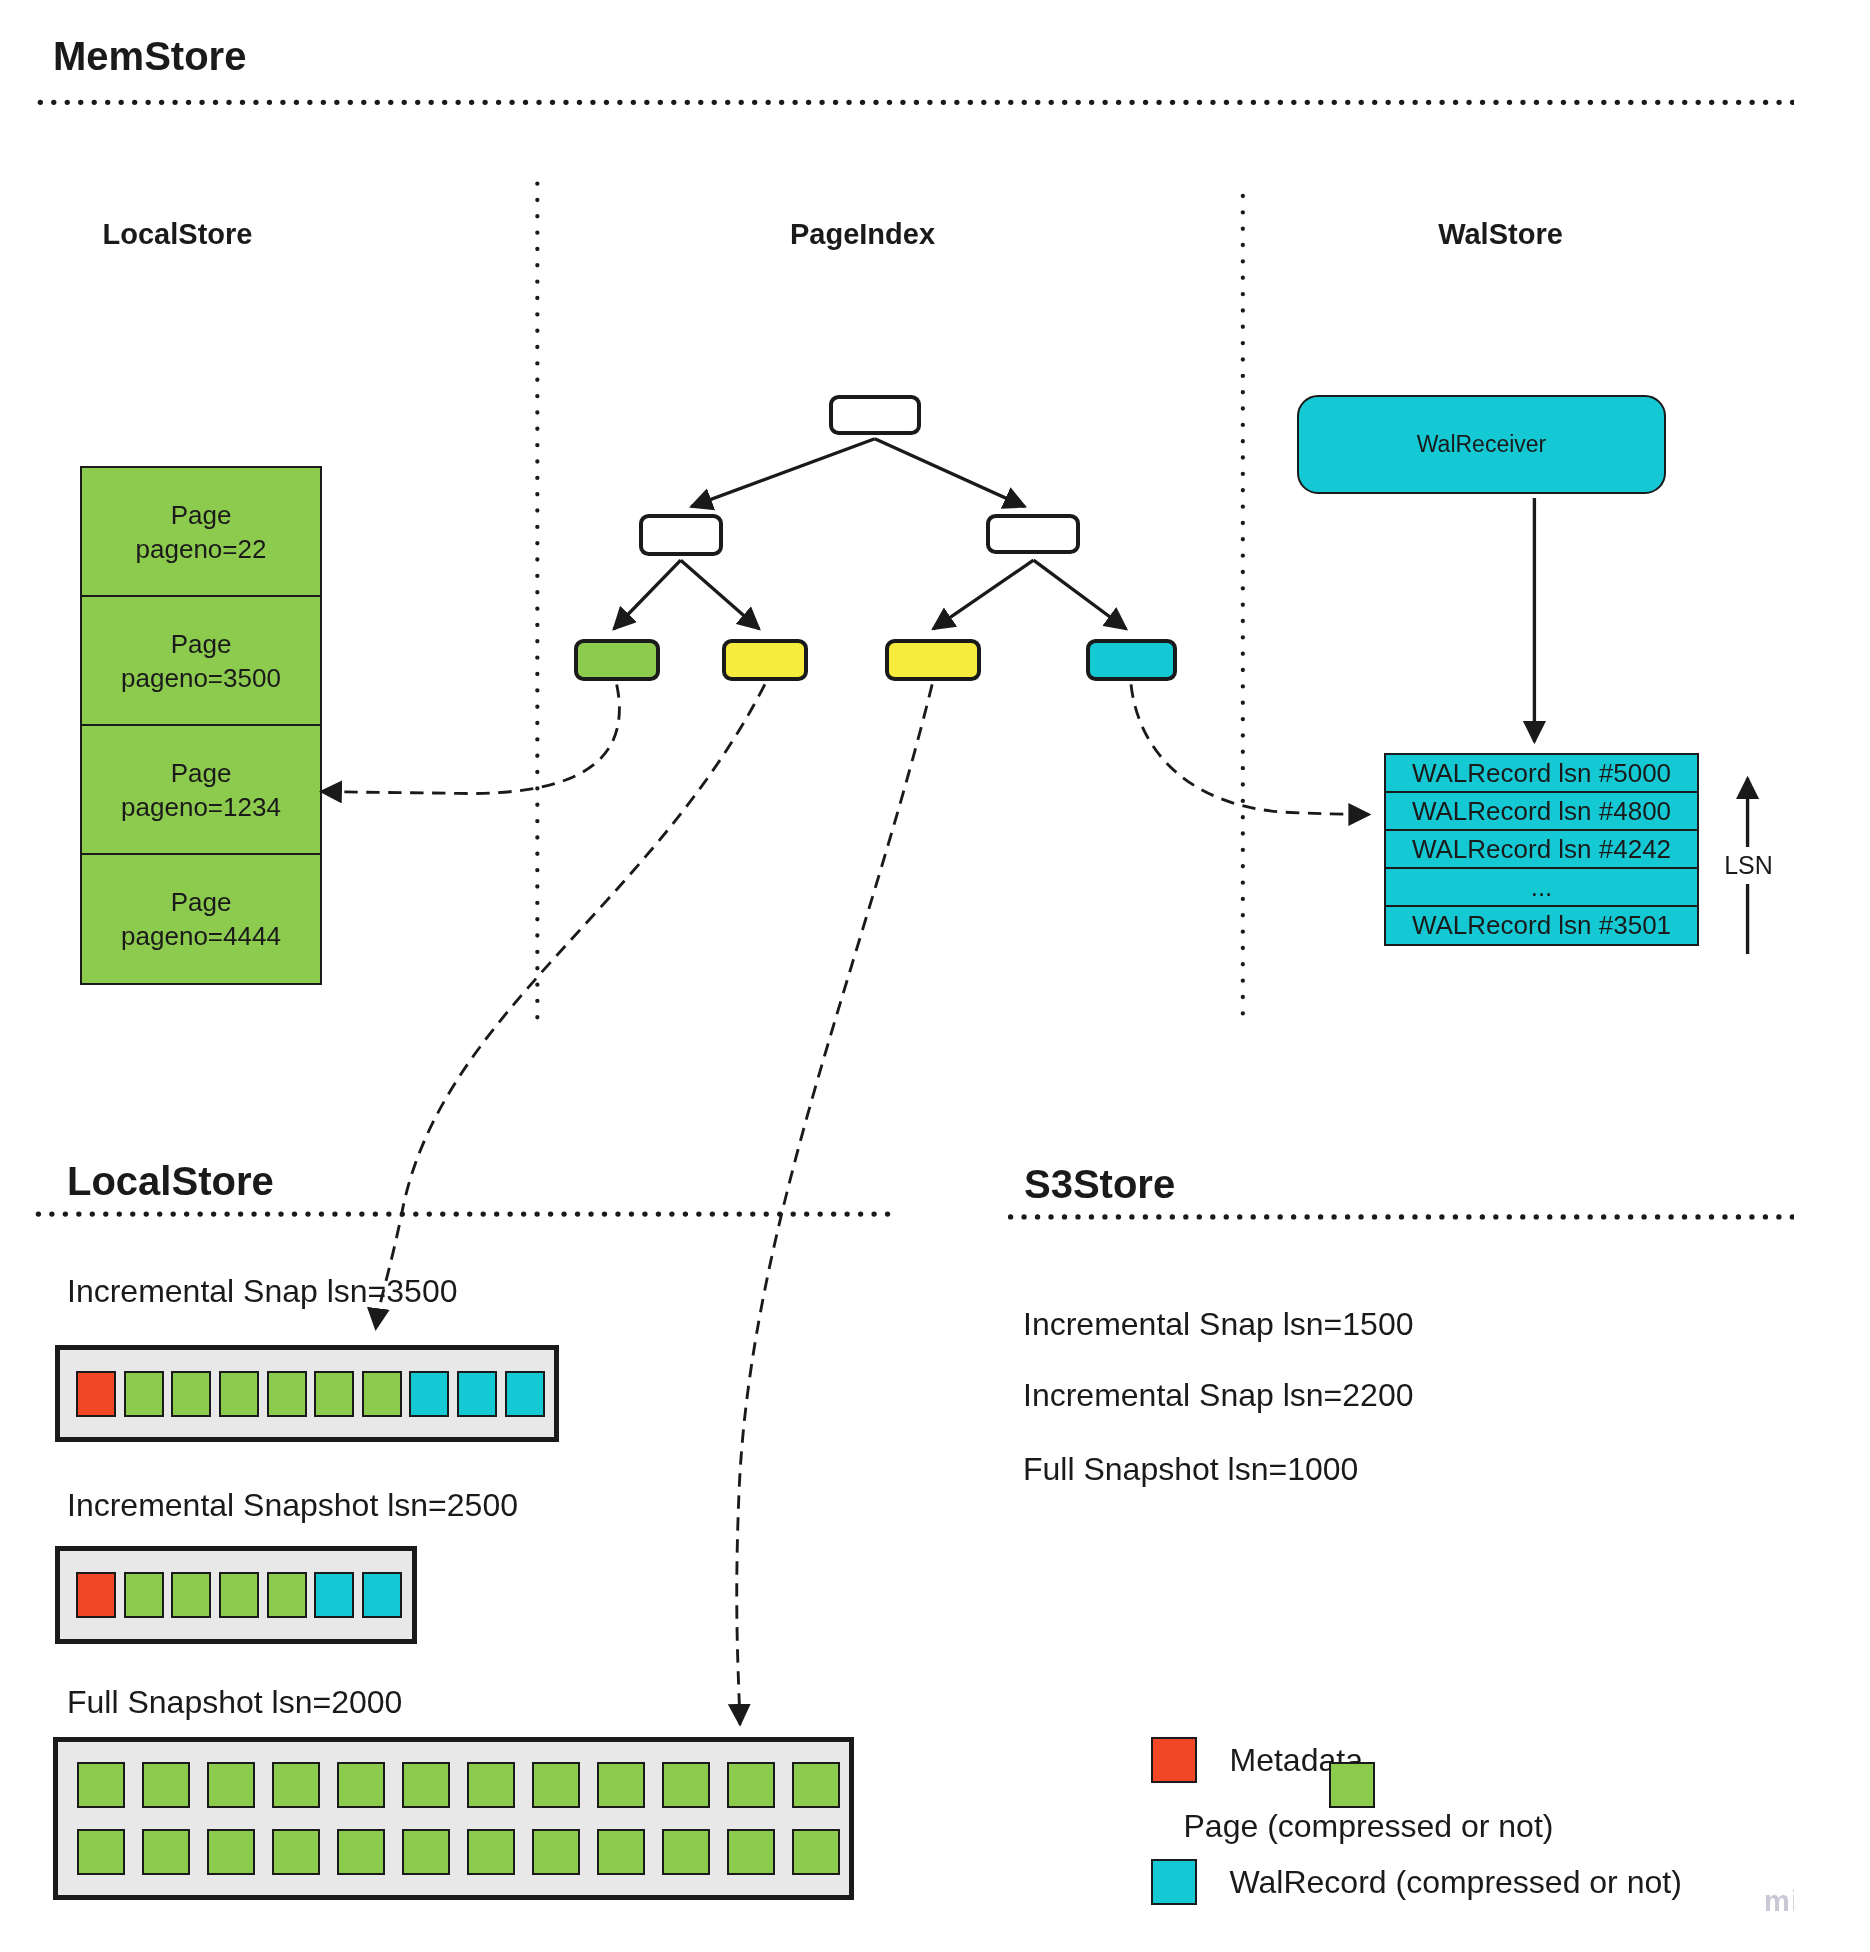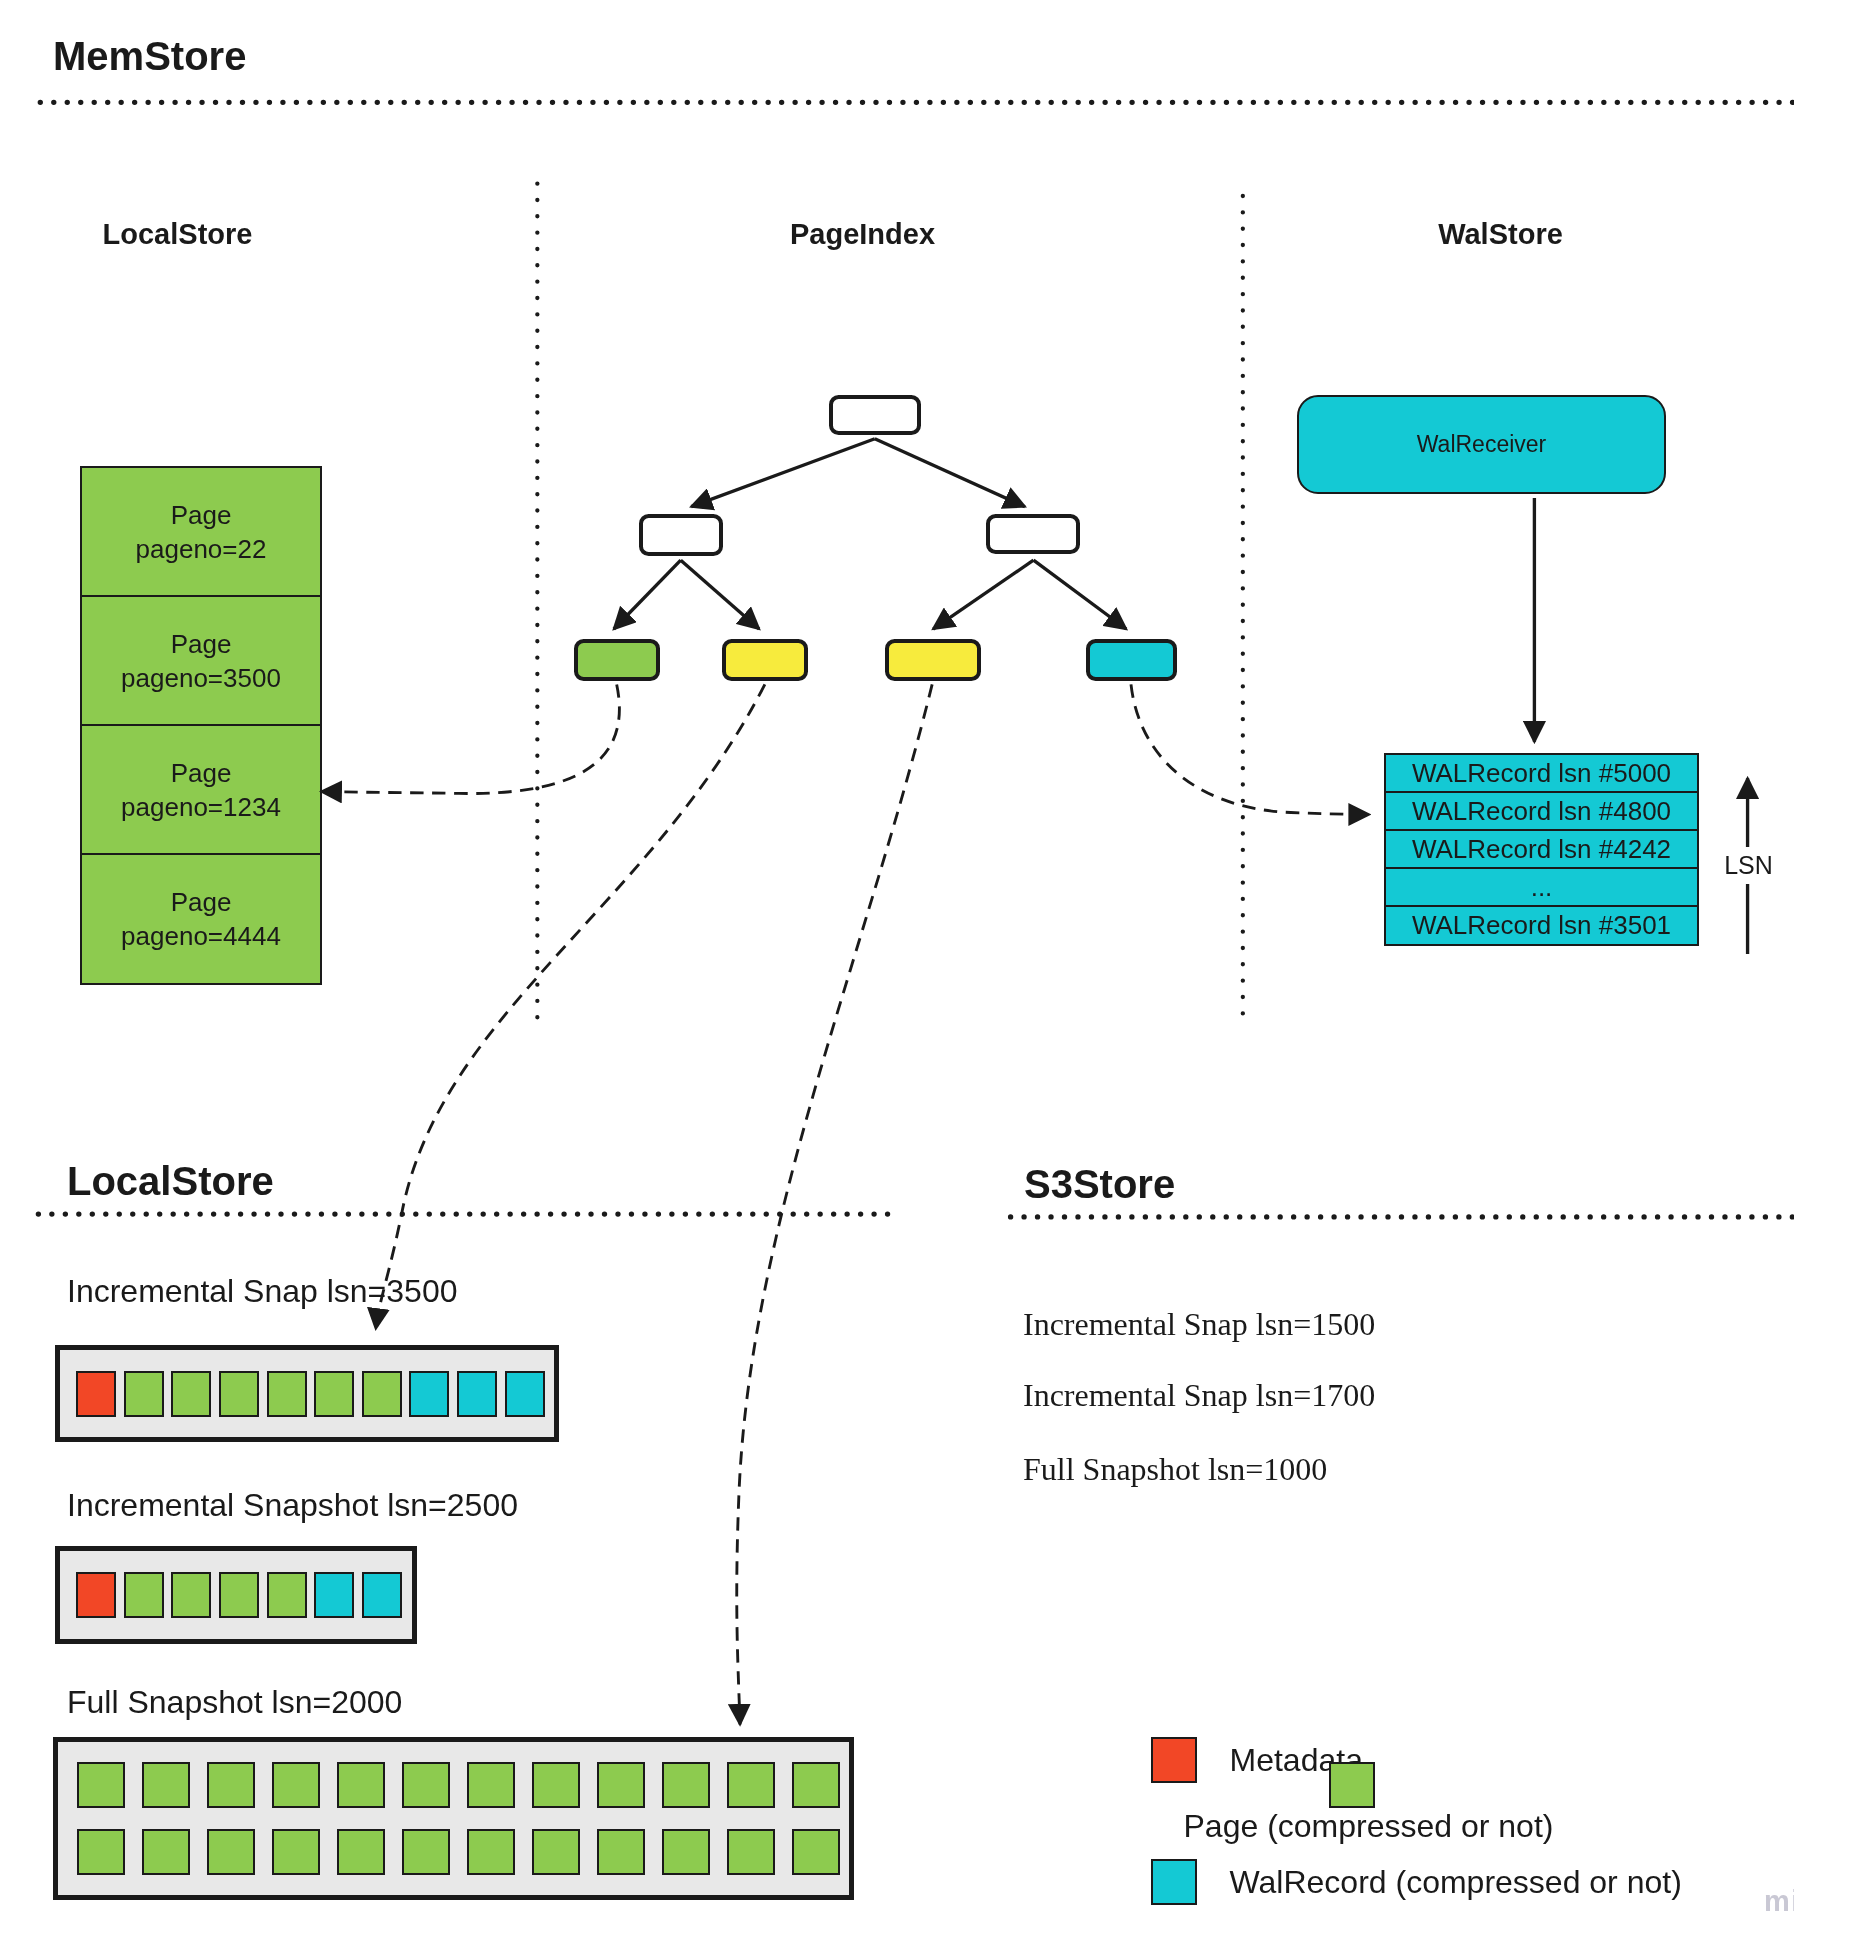--- a/index.html
+++ b/index.html
@@ -51,21 +51,21 @@
   .snapshot-bar{
     box-sizing:border-box;background:#e8e8e8;border:5.7px solid #1a1a1a;
     display:flex;align-items:center;gap:7.6px;padding-left:16.3px;z-index:2;
   }
   .sq{box-sizing:border-box;width:40px;height:46px;border:2.9px solid #1a1a1a;flex:0 0 auto;}
   #bar-2{flex-direction:column;align-items:flex-start;justify-content:center;gap:21px;padding-left:19px;}
   .sq-row{display:flex;gap:17px;}
   .sq-row .sq{width:48px;height:46px;}
 
   
-  .s3-item{font-size:32px;z-index:2;font-family:Liberation Serif, serif;}
+  .s3-item{font-size:32px;z-index:2;}
 
   
   .legend-row{position:absolute;left:1151px;display:flex;align-items:center;z-index:2;}
   .legend-swatch{box-sizing:border-box;width:46px;height:46px;border:2.9px solid #1a1a1a;flex:0 0 auto;}
   .legend-label{margin-left:32.5px;font-size:32px;white-space:nowrap;}
 
   #watermark{
     left:1764px;top:1885px;font-size:29px;font-weight:600;letter-spacing:1.4px;
     color:#c9c8d4;z-index:2;
   }
@@ -203,21 +203,21 @@
         <div class="sq" style="background: var(--c-page);"></div>
         <div class="sq" style="background: var(--c-page);"></div>
         <div class="sq" style="background: var(--c-page);"></div>
         <div class="sq" style="background: var(--c-page);"></div>
         <div class="sq" style="background: var(--c-page);"></div>
       </div>
     </div>
 
   <div class="abs section-title" style="left:1024px;top:1162px;">S3Store</div>
   <div class="abs s3-item" style="left:1023px;top:1306px;">Incremental Snap lsn=1500</div>
-  <div class="abs s3-item" style="left:1023px;top:1377px;">Incremental Snap lsn=1700</div>
+  <div class="abs s3-item" style="left:1023px;top:1377px;">Incremental Snap lsn=2200</div>
   <div class="abs s3-item" style="left:1023px;top:1451px;">Full Snapshot lsn=1000</div>
 
   <div id="legend">
       <div class="legend-row" style="top: 1737px;">
         <div class="legend-swatch" style="background: var(--c-metadata);"></div>
         <div class="legend-label">Metadata</div>
       </div>
       <div class="legend-row" style="top: 1762px; flex-direction: column;">
         <div class="legend-swatch" style="background: var(--c-page);"></div>
         <div class="legend-label">Page (compressed or not)</div>

